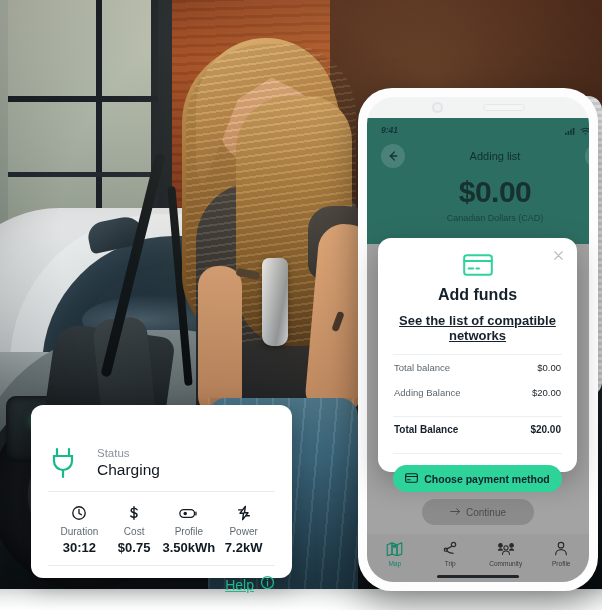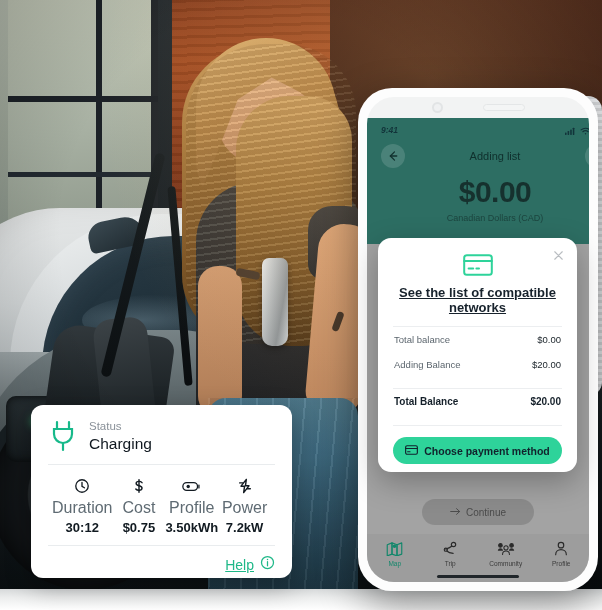--- a/index.html
+++ b/index.html
@@ -217,29 +217,29 @@
     background: linear-gradient(180deg,#d7d9da 0%, #eceded 40%, #ffffff 100%);
   }
 
   
   .status-card {
     position:absolute; left:31px; top:405px; width:261px; height:173px;
     background:#fff; border-radius:12px;
     box-shadow: 0 8px 26px rgba(0,0,0,.30);
     padding:14px 17px 10px 17px;
   }
-  .status-top { display:flex; align-items:center; gap:11px; padding-bottom:11px; }
+  .status-top { display:flex; align-items:flex-start; gap:19px; padding-bottom:11px;margin-top:27px; }
   .plug-ico { width:30px; height:34px; flex:none; }
   .status-label { font-size:11.5px; color:#8a9199; line-height:1.25; }
   .status-value { font-size:15.5px; font-weight:normal; color:#101820; line-height:1.25; }
   .divider { height:1px; background:#e9ecee; }
   .metrics { display:flex; justify-content:space-between; padding:12px 4px 10px 4px; }
   .metric { text-align:center; flex:1; }
   .metric .mi { height:18px; display:flex; align-items:center; justify-content:center; color:#131b22; }
-  .metric .mlabel { font-size:16px; color:#5f6b73; margin-top:4px; }
+  .metric .mlabel { font-size:10px; color:#5f6b73; margin-top:4px; }
   .metric .mval { font-size:13px; font-weight:bold; color:#111a21; margin-top:3px; }
   .card-foot { display:flex; justify-content:flex-end; align-items:center; gap:6px; padding-top:9px; }
   .help-link { font-size:14px; color:#1fb888; text-decoration:underline; font-weight:500; }
 
   
   .phone-shadow {
     position:absolute; left:358px; top:88px; width:240px; height:503px;
     border-radius:34px; box-shadow: 0 14px 40px rgba(0,0,0,.42);
   }
   .phone-back-edge {
@@ -595,20 +595,21 @@
 
     <div class="card-ico">
       <svg viewBox="0 0 30 22" width="30" height="22" fill="none" stroke="#2ed39a" stroke-width="2" stroke-linejoin="round">
         <rect x="1.2" y="1.2" width="27.6" height="19.6" rx="2.6"></rect>
         <path d="M1.2 7h27.6" stroke-linecap="round"></path>
         <path d="M5.6 14.4h4.6" stroke-linecap="round"></path>
         <path d="M13.4 14.4h2.6" stroke-linecap="round"></path>
       </svg>
     </div>
 
+    <div class="modal-title">Add funds</div>
     <a class="modal-link" href="#">See the list of compatible networks</a>
 
     <div class="mdiv"></div>
 
     <div class="row">
       <span class="rk">Total balance</span>
       <span class="rv">$0.00</span>
     </div>
     <div class="row">
       <span class="rk">Adding Balance</span>

